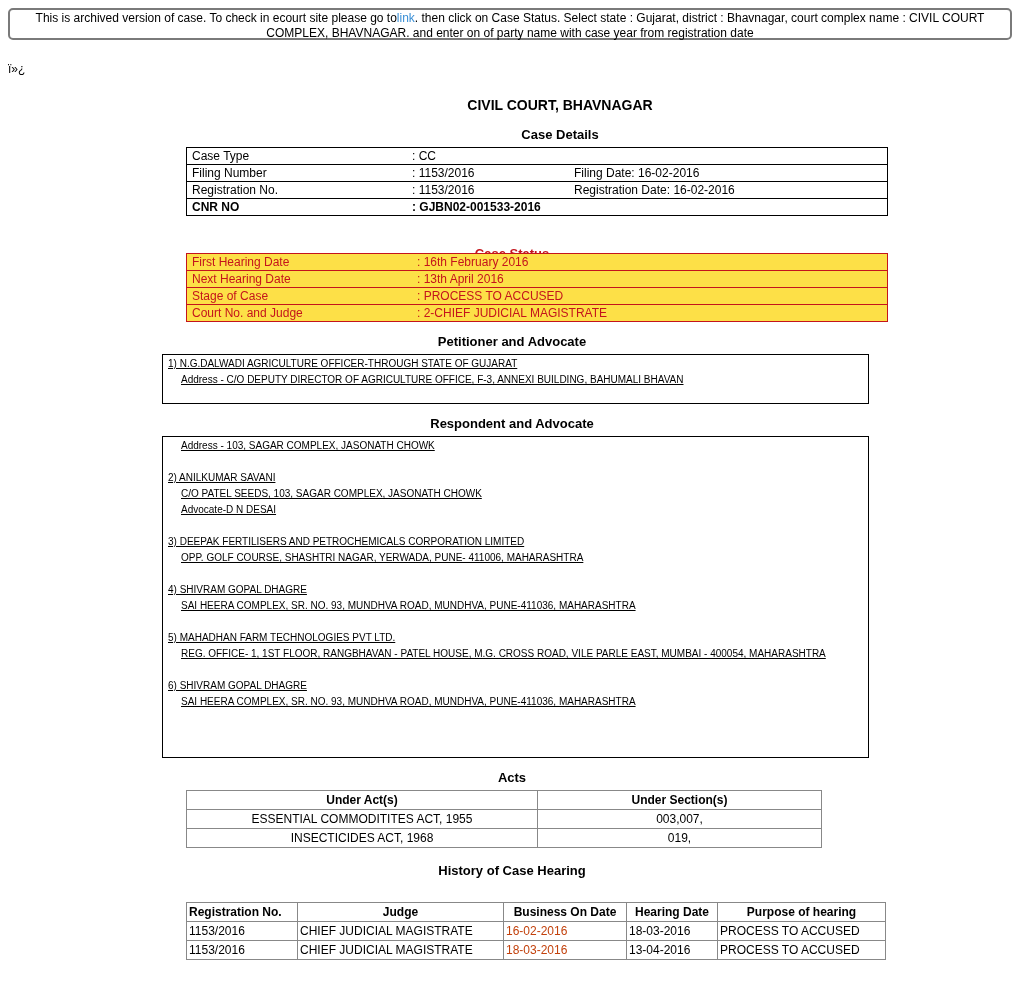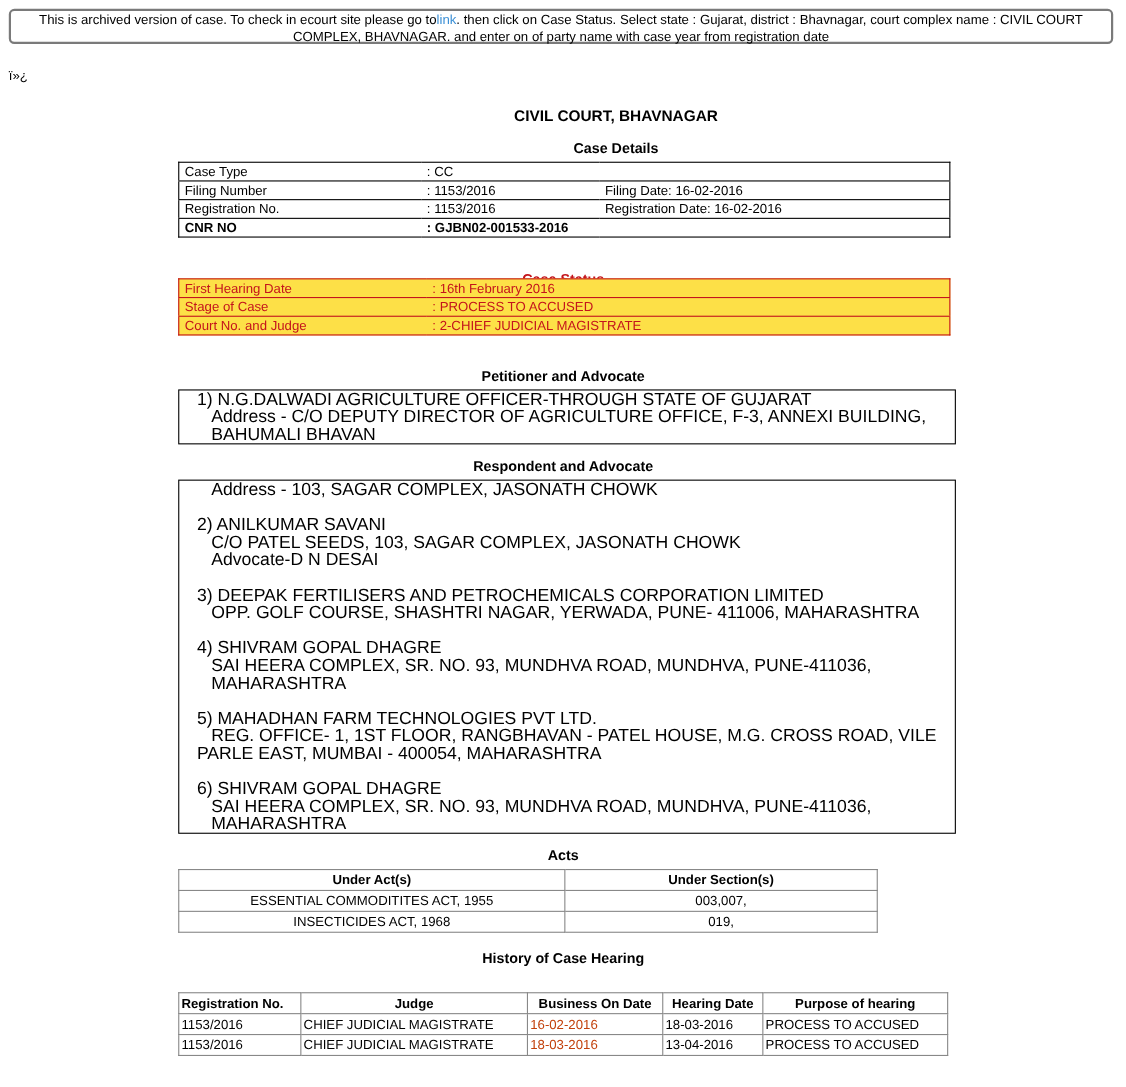--- a/index.html
+++ b/index.html
@@ -50,21 +50,21 @@
     .sec-head {
       position: absolute;
       left: 0;
       width: 1024px;
       text-align: center;
       font-weight: bold;
       font-size: 13px;
     }
     .sec-head.red { color: #c4141c; }
 
-    table { border-collapse: collapse; }
+    table { border-collapse: collapse; margin-left: 24px; }
 
     
     .details {
       position: absolute;
       left: 162px;
       top: 147px;
       width: 702px;
       border: 1.5px solid #000;
     }
     .details td {
@@ -101,23 +101,24 @@
     .status tr:first-child td { border-top: none; }
     .status td.c1 { width: 215px; }
 
     
     .party-box {
       position: absolute;
       left: 162px;
       width: 707px;
       border: 1.5px solid #000;
       box-sizing: border-box;
-      padding: 1px 16px;
-      font-size: 16px;
+      padding: 1px 5px;
+      font-size: 10px;
       line-height: 16px;
+      text-decoration: underline;
     }
     .party-box .entry { margin-bottom: 16px; }
     .party-box .entry:last-child { margin-bottom: 0; }
     .party-box .addr { padding-left: 13px; }
     .party-box .addr-wrap { text-indent: 13px; }
 
     
     .acts {
       position: absolute;
       left: 162px;
@@ -192,20 +193,24 @@
   </tr>
 </tbody>
   </table>
 
 <div class="sec-head red" style="top:246px;">Case Status</div>
 <table class="status">
   <tbody>
       <tr>
     <td class="c1">First Hearing Date</td>
     <td>: 16th February 2016</td>
+  </tr>
+  <tr>
+    <td class="c1">Next Hearing Date</td>
+    <td>: 13th April 2016</td>
   </tr>
   <tr>
     <td class="c1">Stage of Case</td>
     <td>: PROCESS TO ACCUSED</td>
   </tr>
   <tr>
     <td class="c1">Court No. and Judge</td>
     <td>: 2-CHIEF JUDICIAL MAGISTRATE</td>
   </tr>
 </tbody>

